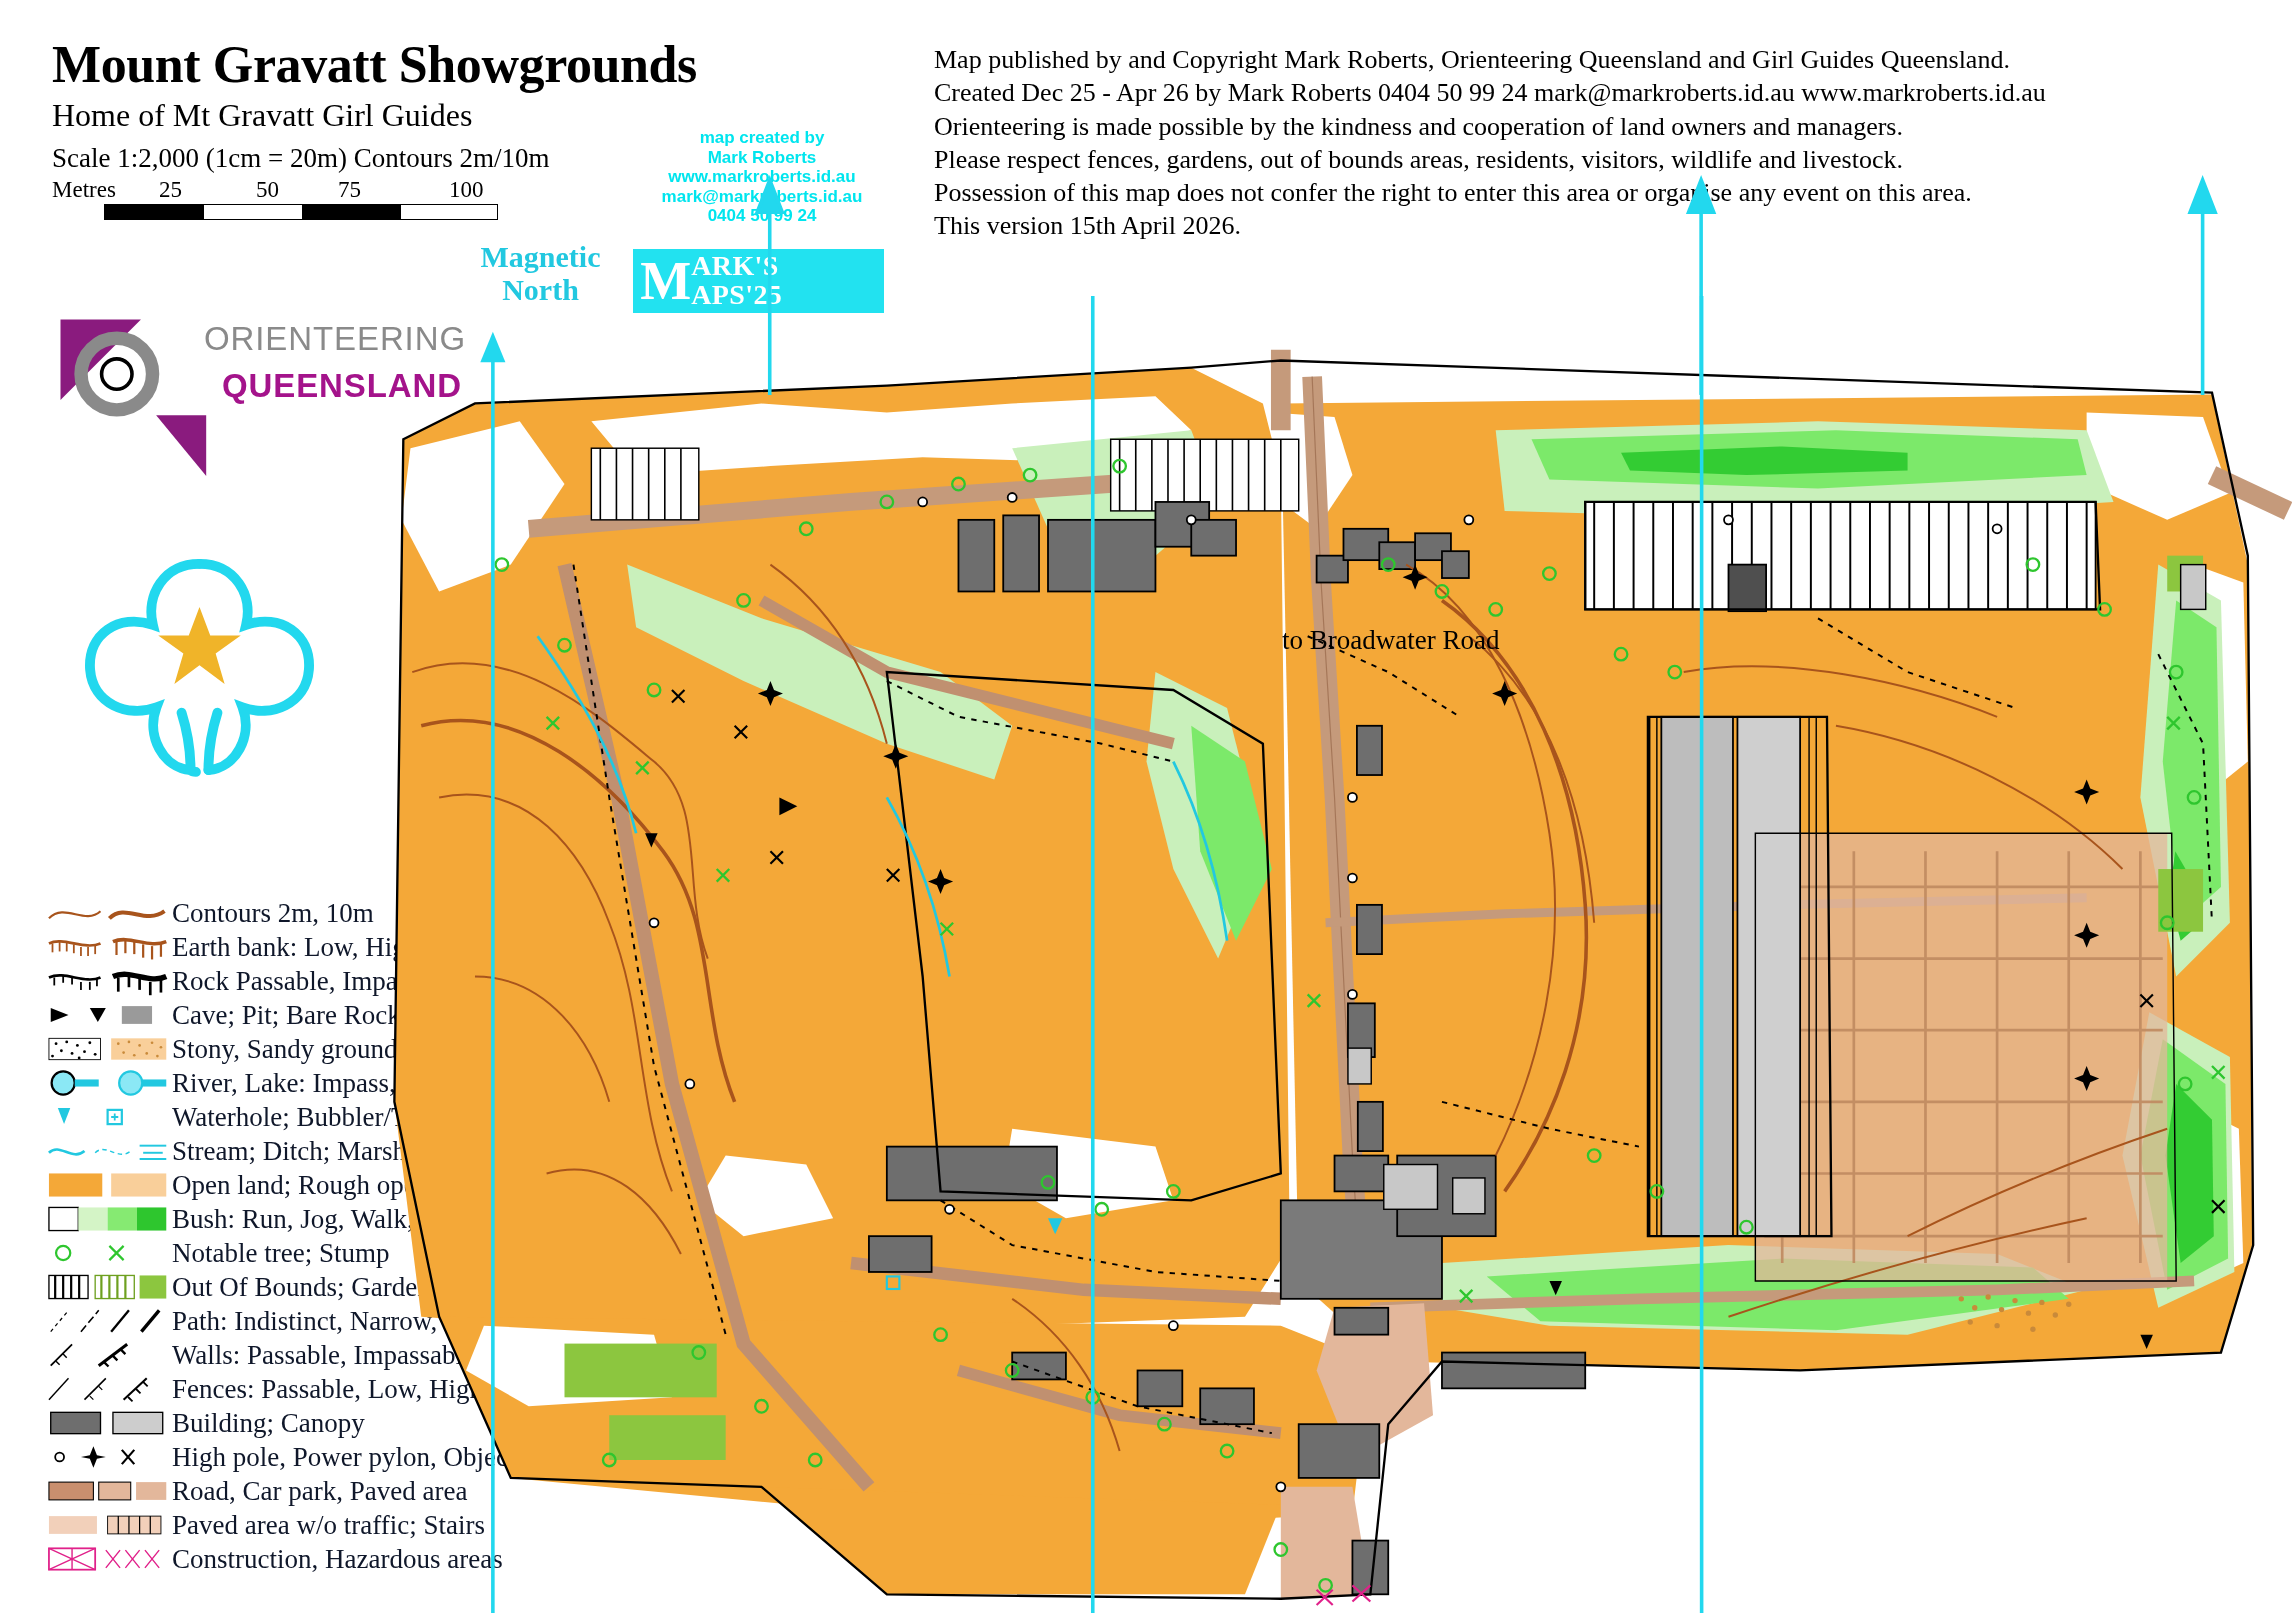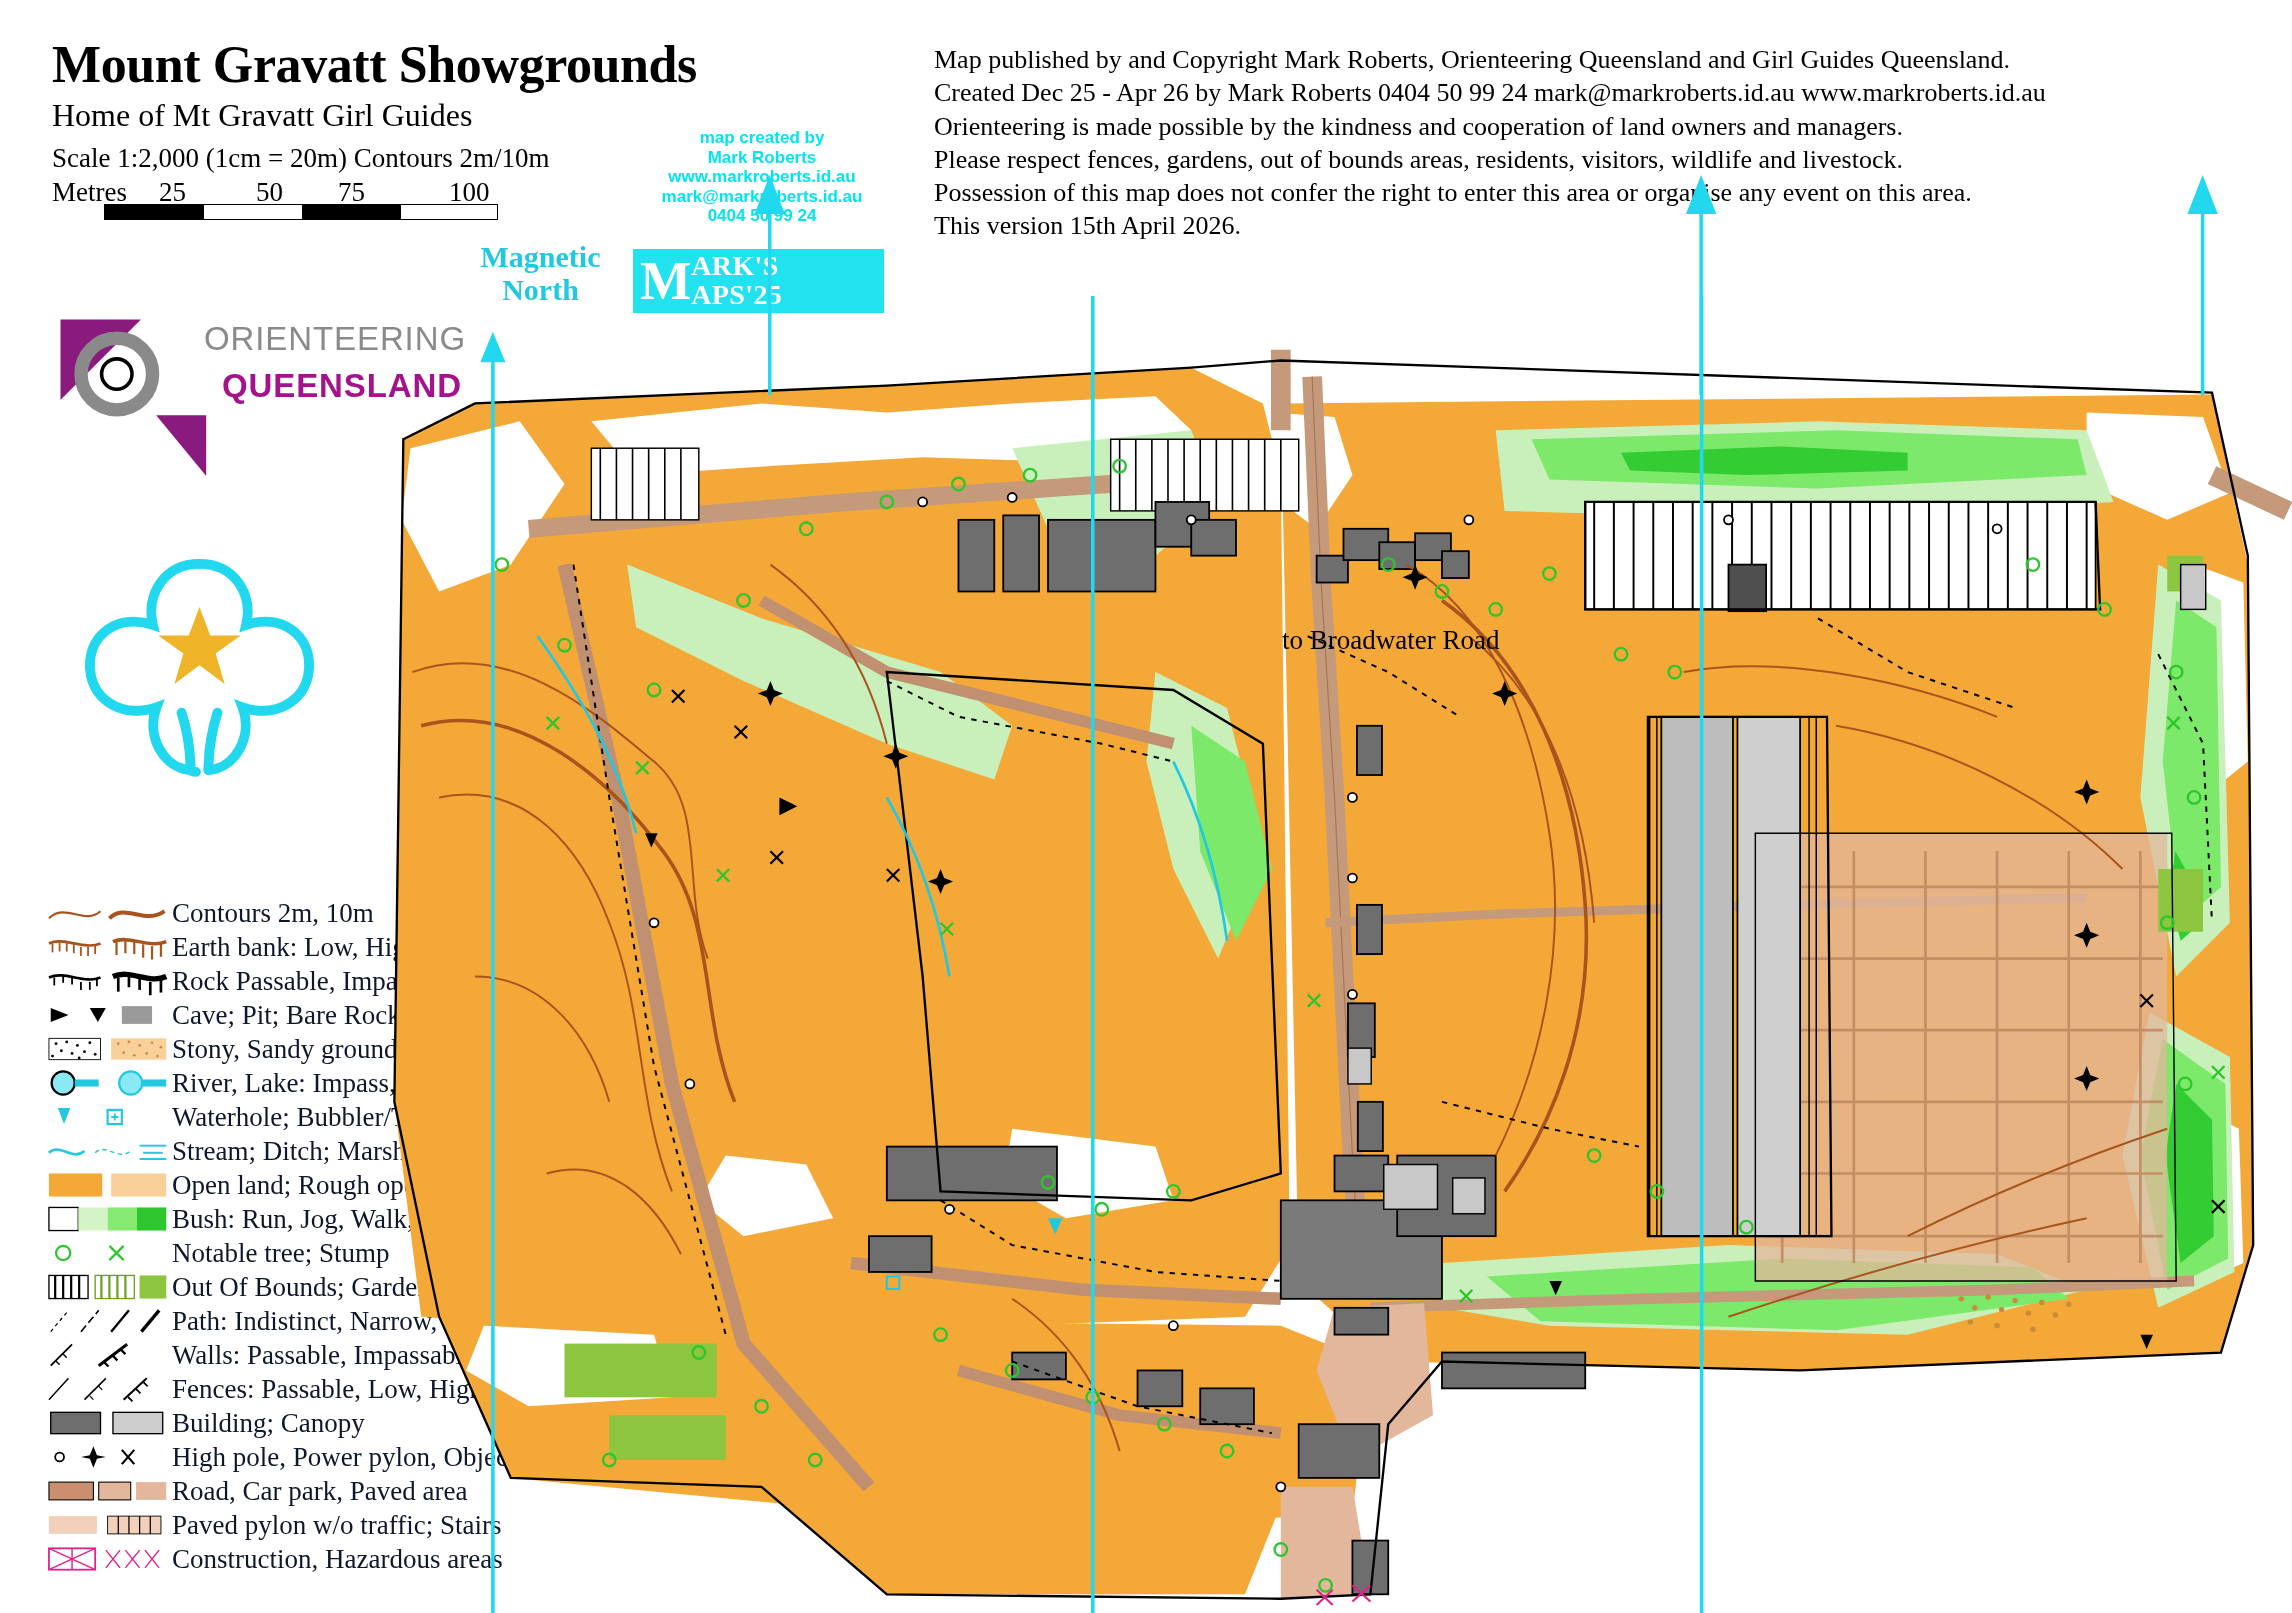--- a/index.html
+++ b/index.html
@@ -44,21 +44,21 @@
     font-size: 27px;
     margin-top: 9px;
     color: #000;
   }
   #scale-bar-row {
     margin-top: 3.6px;
     position: relative;
     height: 50px;
   }
   #scale-labels {
-    font-size: 27px;
+    font-size: 23px;
     position: relative;
     height: 27px;
   }
   #scale-labels span {
     position: absolute;
     top: 0;
   }
   .scalebar {
     position: absolute;
     top: 27px;
@@ -584,21 +584,21 @@
           <rect x="4" y="8" width="54" height="20" fill="#f2d0ba"></rect>
           <rect x="70" y="8" width="60" height="20" fill="#f2d0ba" stroke="#000" stroke-width="1"></rect>
           <g stroke="#000" stroke-width="1.4">
             <path d="M82 8 L82 28"></path>
               <path d="M94 8 L94 28"></path>
               <path d="M106 8 L106 28"></path>
               <path d="M118 8 L118 28"></path>
           </g>
         </svg>
       </div>
-      <div class="legend-label">Paved pylon w/o traffic; Stairs</div>
+      <div class="legend-label">Paved area w/o traffic; Stairs</div>
     </div>
 
     <div class="legend-row">
       <div class="legend-sym">
         <svg width="127" height="32" viewBox="0 0 142 36">
           <rect x="4" y="6" width="52" height="24" fill="#fff" stroke="#e0218a" stroke-width="2"></rect>
           <path d="M4 6 L56 30 M56 6 L4 30 M30 6 L30 30" stroke="#e0218a" stroke-width="1.6"></path>
           <g stroke="#e0218a" stroke-width="1.6" fill="none">
             <path d="M68 8 L84 28 M84 8 L68 28"></path>
             <path d="M90 8 L106 28 M106 8 L90 28"></path>

